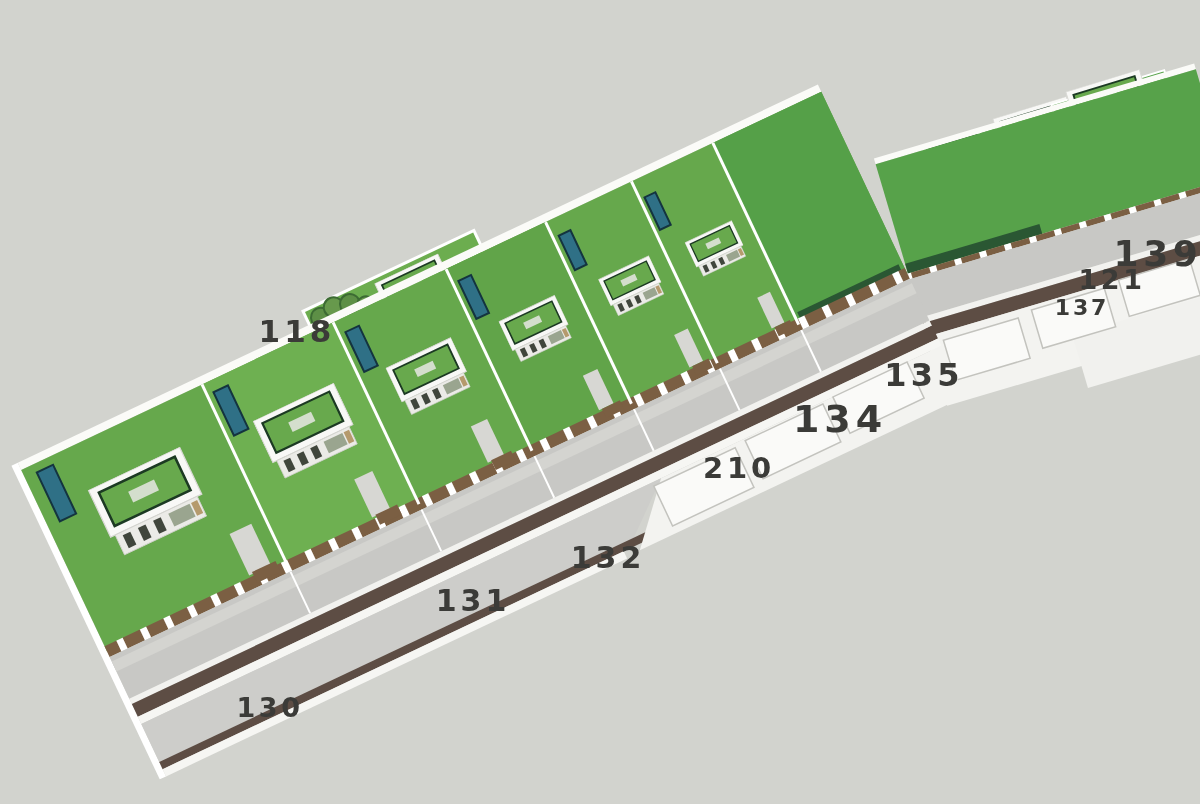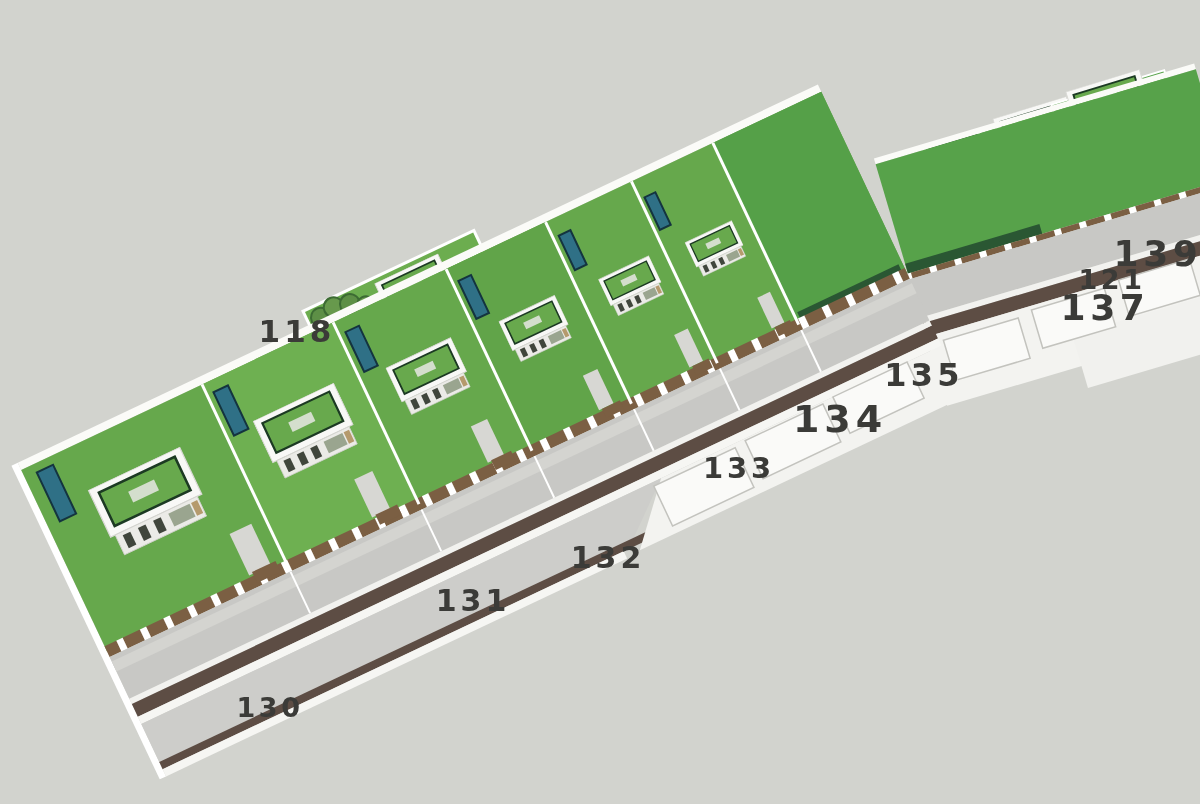--- a/index.html
+++ b/index.html
@@ -181,19 +181,19 @@
       <rect x="774" y="-48" width="14" height="34" fill="#d7d7d3"></rect>
       <use href="#villa" x="732" y="-134" width="52" height="54"></use>
       <rect x="777" y="-14" width="17" height="10" fill="#7b5f43"></rect>
     </g>
   </g>
 </svg>
 
 <div class="lot-label" style="left:270px;top:707px;font-size:27px">130</div>
 <div class="lot-label" style="left:473px;top:600px;font-size:30px">131</div>
 <div class="lot-label" style="left:608px;top:557px;font-size:30px">132</div>
-<div class="lot-label" style="left:739px;top:468px;font-size:29px">133</div>
+<div class="lot-label" style="left:739px;top:468px;font-size:29px">210</div>
 <div class="lot-label" style="left:840px;top:419px;font-size:38px">134</div>
 <div class="lot-label" style="left:924px;top:375px;font-size:32px">135</div>
-<div class="lot-label" style="left:1105px;top:307px;font-size:36px">137</div>
+<div class="lot-label" style="left:1082px;top:307px;font-size:22px">137</div>
 <div class="lot-label" style="left:1112px;top:279px;font-size:27px">121</div>
 <div class="lot-label" style="left:1158px;top:253px;font-size:36px">139</div>
 <div class="lot-label" style="left:297px;top:331px;font-size:31px">118</div>
 
 </body></html>

